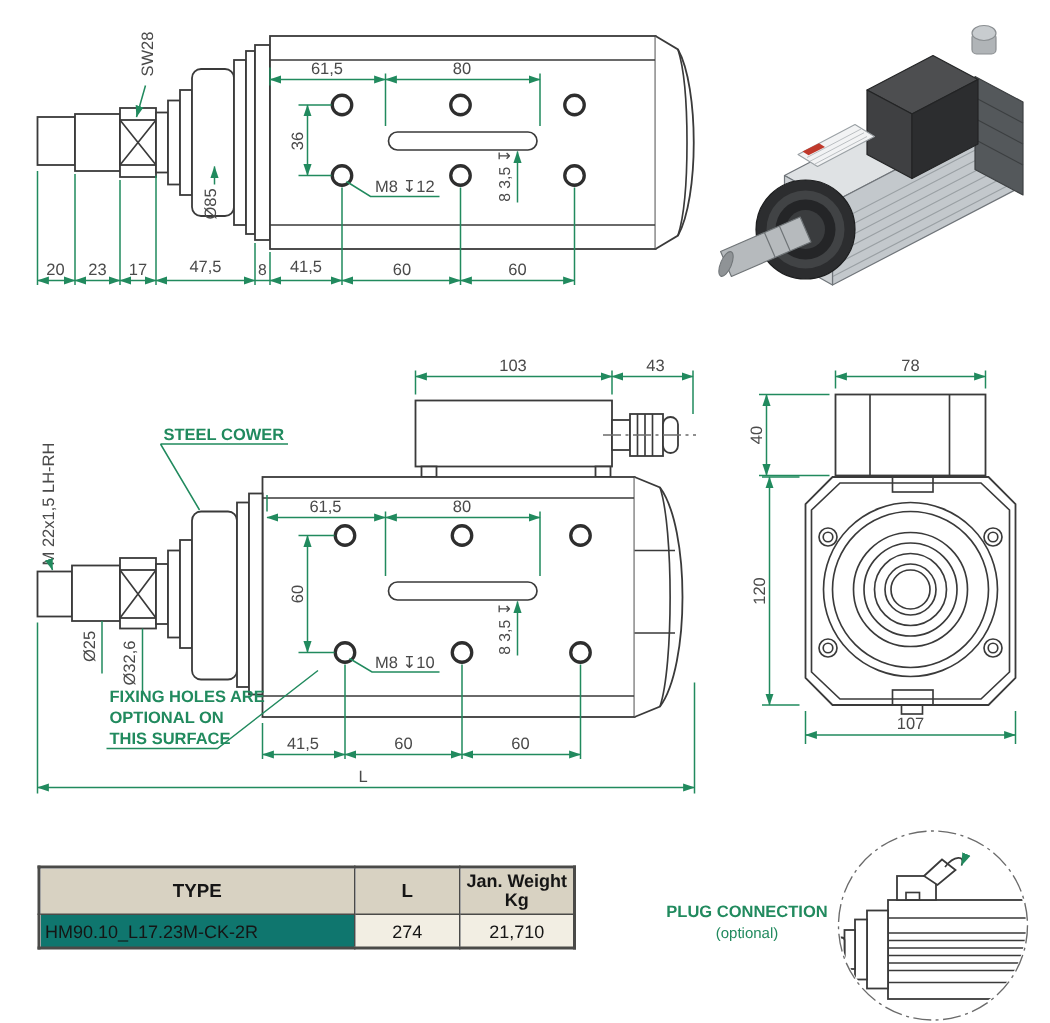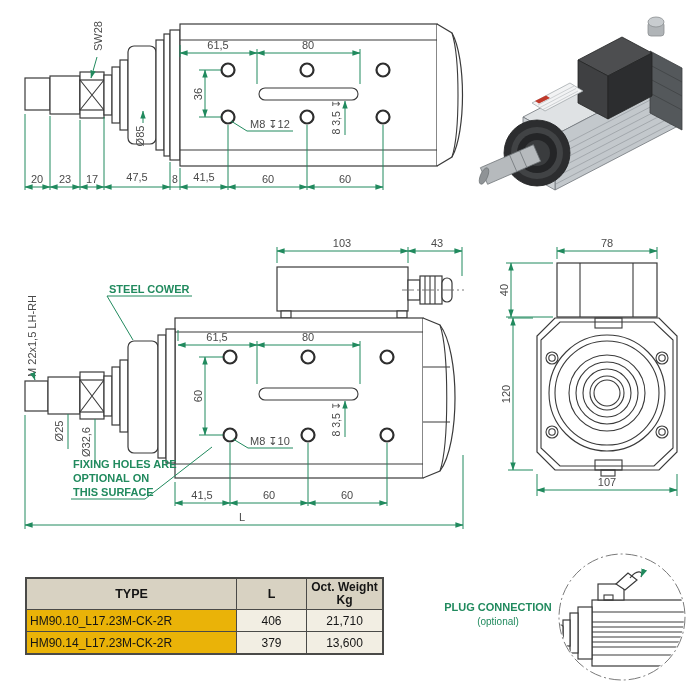--- a/index.html
+++ b/index.html
@@ -20,21 +20,21 @@
   .dtm{fill:#4a4a4a;font-size:11px;}
   .gt{fill:#218a5e;font-size:11px;font-weight:bold;}
   .gts{fill:#218a5e;font-size:10px;}
 
   
   table.spec{position:absolute;left:25px;top:577px;border-collapse:collapse;
              border:2.5px solid #4a4a48;table-layout:fixed;}
   table.spec td{border:1.6px solid #4a4a48;font-size:12px;color:#151515;
                 height:21px;padding:0 3px;overflow:hidden;white-space:nowrap;}
   table.spec tr.hdr td{background:#d8d2c2;font-weight:bold;text-align:center;font-size:12.5px;height:30px;}
-  td.typecell{background:#eab308;text-align:left;padding-left:5px;width:203px;}
+  td.typecell{background:#0f766e;text-align:left;padding-left:5px;width:203px;}
   td.numcell{background:#f2eee3;text-align:center;}
   td.lcol{width:63px;} td.wcol{width:69px;}
   .wt2{font-size:12px;line-height:13px;}
 </style>
 </head>
 <body>
 
 <div class="page">
 
 <svg class="sheet" width="700" height="682" viewBox="0 0 700 682">
@@ -313,30 +313,25 @@
     </g>
   </g>
 </svg>
 
 <table class="spec">
   <tbody>
         <tr class="hdr">
     <td class="typecell" style="text-align:center;">TYPE</td>
     <td class="lcol">L</td>
     <td class="wcol">
-      <div class="wt2">Oct. Weight</div>
+      <div class="wt2">Jan. Weight</div>
       <div class="wt2">Kg</div>
     </td>
   </tr>
   <tr>
     <td class="typecell">HM90.10_L17.23M-CK-2R</td>
-    <td class="numcell lcol">406</td>
+    <td class="numcell lcol">274</td>
     <td class="numcell wcol">21,710</td>
-  </tr>
-  <tr>
-    <td class="typecell">HM90.14_L17.23M-CK-2R</td>
-    <td class="numcell lcol">379</td>
-    <td class="numcell wcol">13,600</td>
   </tr>
 </tbody>
     </table>
 
 </div>
 
 </body></html>

